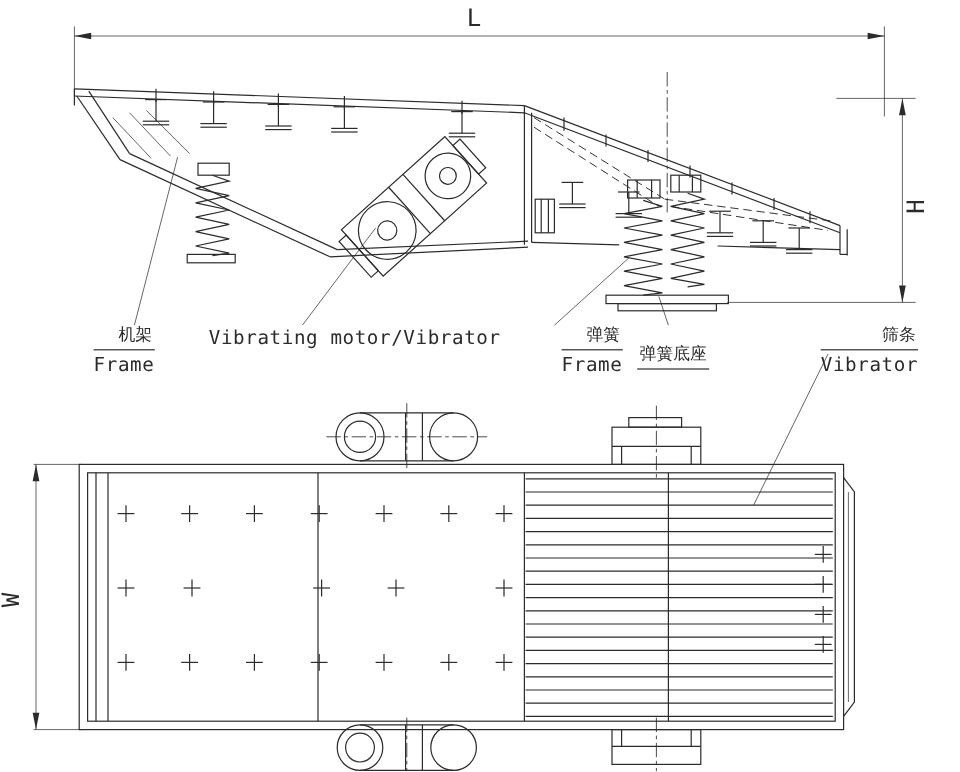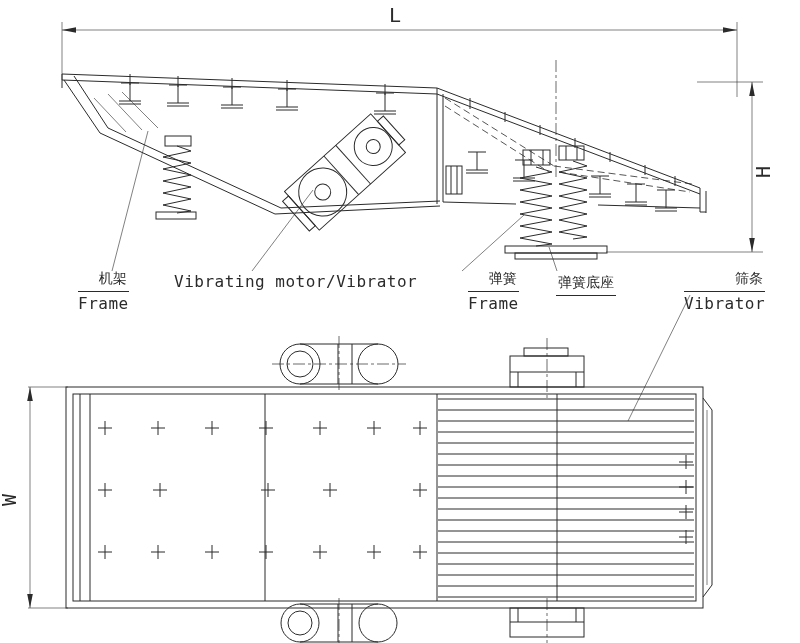--- a/index.html
+++ b/index.html
@@ -293,21 +293,21 @@
 
 <div class="dlabel" style="left:174px;top:270px;">
   <span class="en">Vibrating motor/Vibrator</span>
 </div>
 
 <div class="dlabel" style="left:436px;top:270px;margin-left:32px;">
   <span class="zh">弹簧</span>
   <span class="en">Frame</span>
 </div>
 
-<div class="dlabel" style="left:531px;top:274px;margin-left:25px;">
+<div class="dlabel" style="left:531px;top:286px;">
   <span class="zh">弹簧底座</span>
 </div>
 
 <div class="dlabel" style="left:684px;top:270px;">
   <span class="zh">筛条</span>
   <span class="en">Vibrator</span>
 </div>
 
 </div>
 

